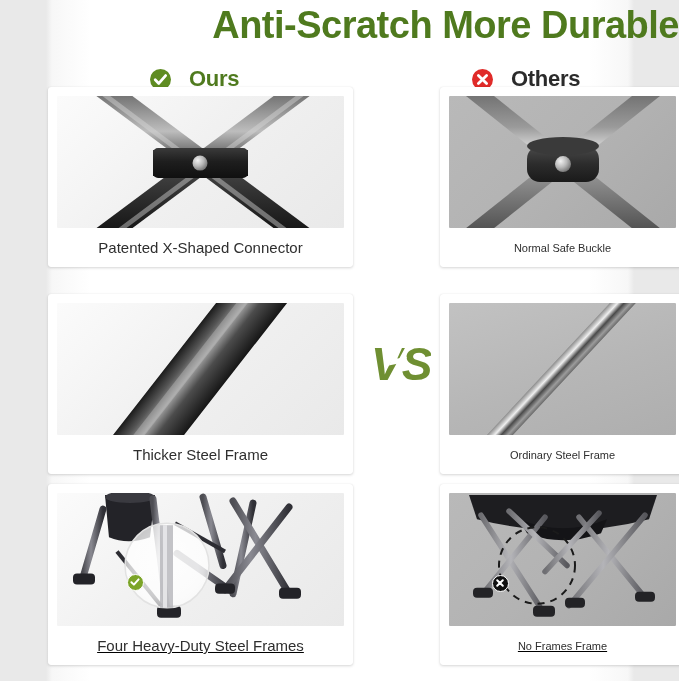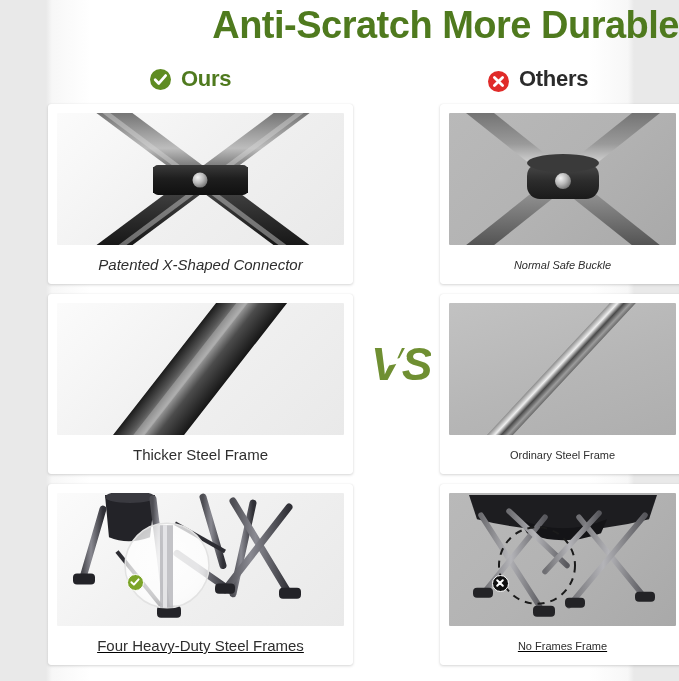--- a/index.html
+++ b/index.html
@@ -38,27 +38,27 @@
     line-height: 46px;
     white-space: nowrap;
   }
 
   
   .col-head {
     position: absolute;
     top: 66px;
     display: flex;
     align-items: center;
-    gap: 10px;
+    gap: 18px;
     font-size: 22px;
     font-weight: bold;
     letter-spacing: -0.3px;
   }
   .col-head.ours { left: 150px; color: #4f7a1e; }
-  .col-head.others { left: 488px; color: #2b2b2b; align-items: flex-end; }
+  .col-head.others { left: 472px; color: #2b2b2b; }
 
   .badge-head {
     width: 21px;
     height: 21px;
     border-radius: 50%;
     display: inline-block;
     position: relative;
     flex: 0 0 auto;
   }
   .badge-head.green { background: #5f8c22; }
@@ -71,21 +71,21 @@
     background: #ffffff;
     border-radius: 3px;
     box-shadow: 0 1px 3px rgba(0,0,0,0.16), 0 0 1px rgba(0,0,0,0.10);
     box-sizing: border-box;
     padding: 9px 9px 0 9px;
     display: flex;
     flex-direction: column;
   }
   .card-col-left  { left: 48px;  width: 305px; }
   .card-col-right { left: 440px; width: 245px; }
-  .row-1 { top: 104px; height: 180px; font-style: italic; }
+  .row-1 { top: 87px; height: 180px; }
   .row-2 { top: 294px; height: 180px; justify-content: space-between; }
   .row-3 { top: 484px; height: 181px; text-decoration: underline; }
 
   .thumb {
     position: relative;
     width: 100%;
     flex: 1 1 auto;
     overflow: hidden;
     border-radius: 1px;
   }

